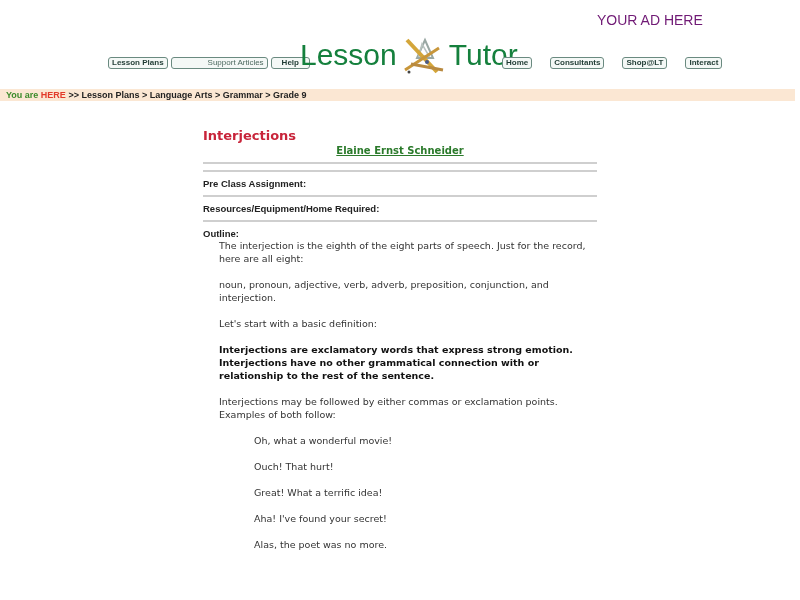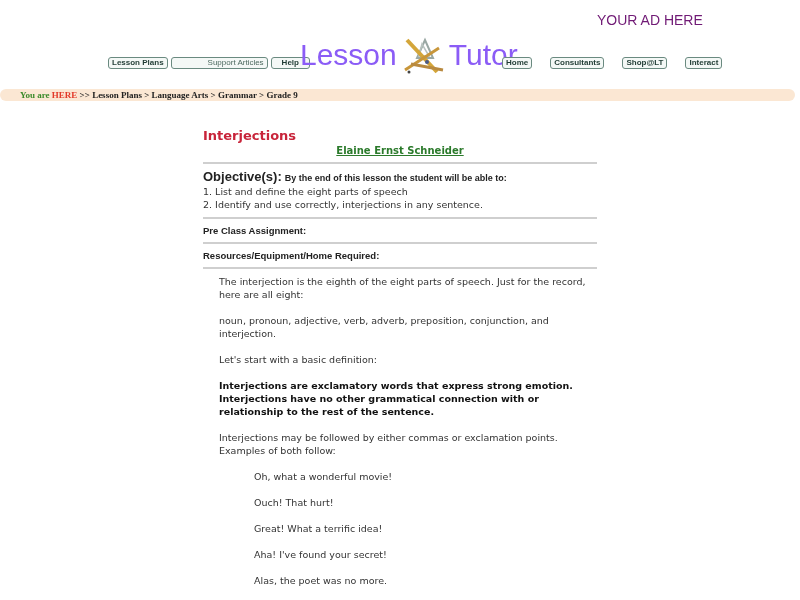--- a/index.html
+++ b/index.html
@@ -6,24 +6,24 @@
   body { width:800px; height:600px; overflow:hidden; position:relative; font-family:"DejaVu Sans", sans-serif; color:#222; }
 
   .ad { position:absolute; left:597px; top:12px; font-family:"Liberation Sans", sans-serif; font-size:14px; color:#701a75; }
 
   .nav-left { position:absolute; left:108px; top:57px; display:flex; gap:3px; }
   .nav-right { position:absolute; left:502px; top:57px; display:flex; gap:18px;border-radius:6px; }
   .navbtn { font-family:"Liberation Sans", sans-serif; font-size:8px; font-weight:bold; color:#1f3a33; border:1px solid #6a8a80; border-radius:3px; padding:0 3px; height:10px; line-height:10px; background:#f4f8f6; cursor:pointer; white-space:nowrap; }
   .navbtn.light { color:#4d6a60; font-weight:normal;padding-left:36px; }
   .navbtn.help { padding:0 10px; }
 
-  .logo { position:absolute; left:300px; top:34px; display:flex; align-items:center; font-family:"Liberation Sans", sans-serif; font-size:30px; color:#8b5cf6; }
+  .logo { position:absolute; left:300px; top:34px; display:flex; align-items:center; font-family:"Liberation Sans", sans-serif; font-size:30px; color:#15803d; }
   .logo .art { width:48px; height:42px; position:relative; margin:0 2px; }
 
-  .crumb { position:absolute; left:0; top:89px; width:795px; height:12px; background:#fbe7d3; font-family:Liberation Serif, serif; font-size:9px; font-weight:bold; line-height:12px; padding-left:20px; box-sizing:border-box; color:#222;border-radius:6px; }
+  .crumb { position:absolute; left:0; top:89px; width:795px; height:12px; background:#fbe7d3; font-family:Liberation Sans, sans-serif; font-size:9px; font-weight:bold; line-height:12px; padding-left:6px; box-sizing:border-box; color:#222; }
   .crumb .you { color:#3a8a2a; }
   .crumb .here { color:#e23a2a; }
   .crumb a { color:#222; text-decoration:none; cursor:pointer; }
 
   .content { position:absolute; left:203px; top:128px; width:394px; }
   .title { text-align:left; font-size:13px; font-weight:bold; color:#c8243a; margin:0; }
   .author { text-align:center; font-size:10px; font-weight:bold; margin-top:2px; }
   .author a { color:#2b7a2b; text-decoration:underline; cursor:pointer; }
   hr.sep { border:none; border-top:2px solid #cfcfcf; margin:6px 0; }
 
@@ -86,35 +86,30 @@
   <a>Grade 9</a>
 </div>
 
 <div class="content">
   <h1 class="title">Interjections</h1>
   <div class="author">
     <a>Elaine Ernst Schneider</a>
   </div>
   <hr class="sep">
 
-  <div class="obj">
-    <span class="head">Objective(s):</span>
-    <span class="lead">By the end of this lesson the student will be able to:</span>
-    <div class="item">1. List and define the eight parts of speech</div>
-    <div class="item">2. Identify and use correctly, interjections in any sentence.</div>
-  </div>
   <hr class="sep">
 
   <div class="label">Pre Class Assignment:</div>
   <hr class="sep">
 
   <div class="label">Resources/Equipment/Home Required:</div>
   <hr class="sep">
 
   <div class="body">
+    <div class="outline-head">Outline:</div>
     <p>The interjection is the eighth of the eight parts of speech. Just for the record, here are all eight:</p>
     <p>noun, pronoun, adjective, verb, adverb, preposition, conjunction, and interjection.</p>
     <p>Let's start with a basic definition:</p>
     <p class="bold">Interjections are exclamatory words that express strong emotion. Interjections have no other grammatical  connection with or relationship to the rest of the sentence.</p>
     <p>Interjections may be followed by either commas or exclamation points. Examples of both follow:</p>
     <p class="ex">Oh, what a wonderful movie!</p>
     <p class="ex">Ouch! That hurt!</p>
     <p class="ex">Great! What a terrific idea!</p>
     <p class="ex">Aha! I've found your secret!</p>
     <p class="ex">Alas, the poet was no more.</p>

